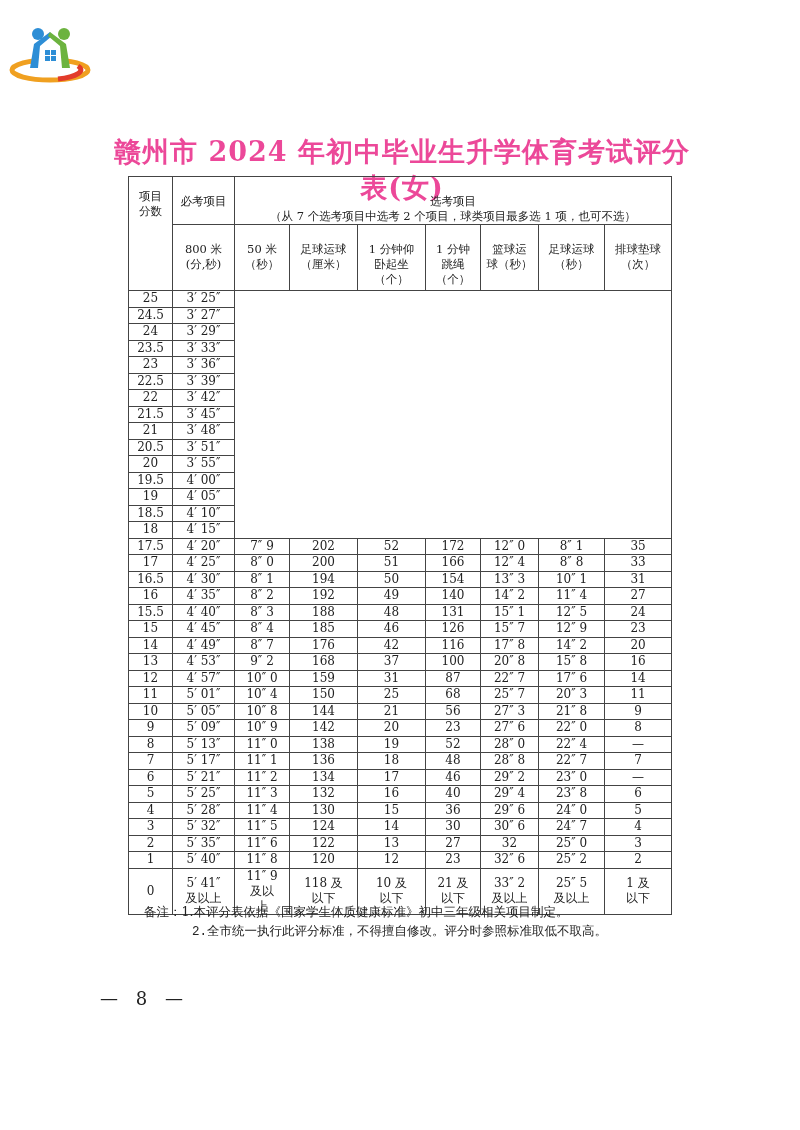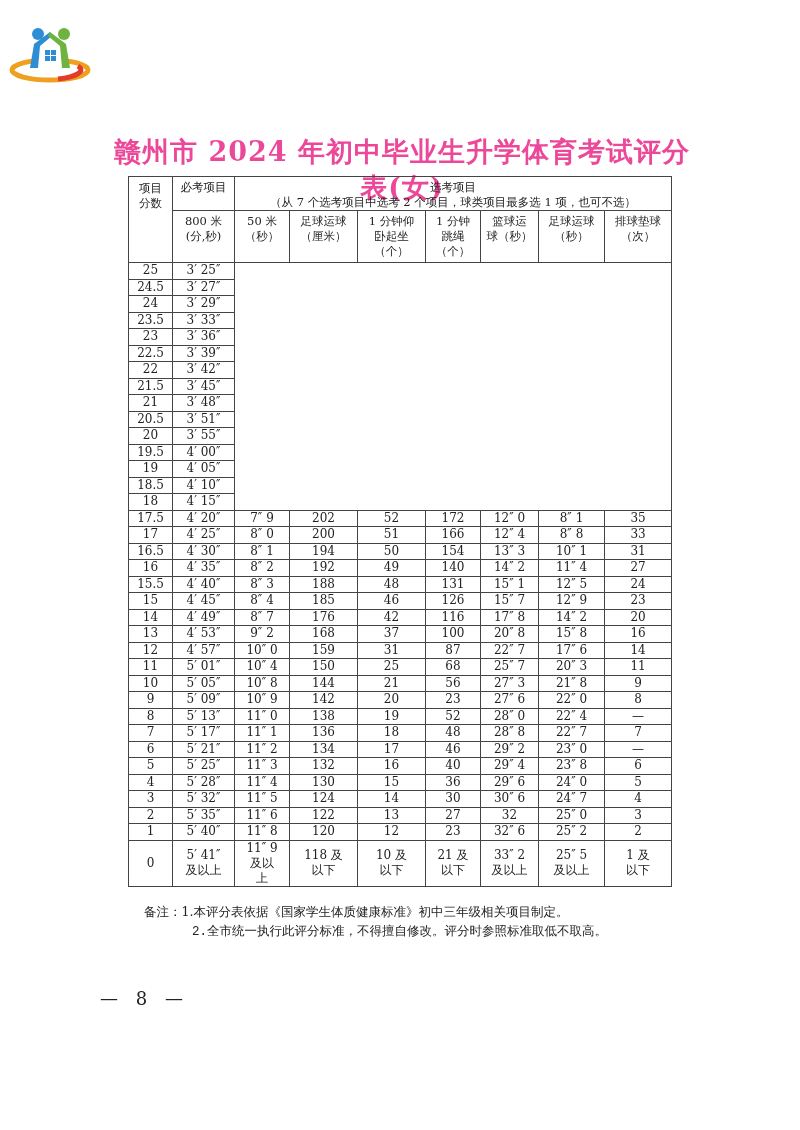--- a/index.html
+++ b/index.html
@@ -5,21 +5,21 @@
   html, body { margin: 0; padding: 0; background: #ffffff; }
   body { width: 800px; height: 1130px; position: relative; overflow: hidden;
          font-family: "DejaVu Serif", "Liberation Serif", serif; color: #222; }
   .logo { position: absolute; left: 8px; top: 18px; width: 84px; height: 66px; }
   .title { position: absolute; left: 112px; top: 134px; width: 580px; text-align: center;
            font-size: 27px; font-weight: bold; letter-spacing: 1px; color: #ec4899; }
   table.score { position: absolute; left: 128px; top: 176px; width: 543px;
                 border-collapse: collapse; table-layout: fixed; font-size: 12px; }
   table.score td, table.score th { border: 1px solid #444; text-align: center;
                 padding: 0; font-weight: normal; line-height: 15px; }
-  table.score th { font-size: 11.5px; vertical-align: top; padding-top: 3px; }
+  table.score th { font-size: 11.5px; vertical-align: top; padding-top: 17px; }
   table.score td { height: 15.5px; }
   .zero td { height: 44px; line-height: 14px; }
   .notes { position: absolute; left: 112px; top: 902px; font-size: 12.5px; line-height: 20px; margin-left: 32px; }
   .notes .n2 { padding-left: 48px; font-family: Liberation Mono, monospace; }
   .pagenum { position: absolute; left: 100px; top: 988px; font-size: 18px; letter-spacing: 6px; }
 </style>
 </head>
 <body>
 
 <div class="logo">
@@ -47,21 +47,21 @@
       <col style="width:55px">
       <col style="width:68px">
     <col style="width:68px">
       <col style="width:55px">
       <col style="width:58px">
       <col style="width:66px">
       <col style="width:67px">
   </colgroup>
   <thead>
     <tr>
-      <th rowspan="2" style="white-space:pre-line;padding-top:4px">项目
+      <th rowspan="2" style="white-space:pre-line;padding-top:12px">项目
 分数</th>
       <th>必考项目</th>
       <th colspan="7">
         <div>选考项目</div>
         <div>（从 7 个选考项目中选考 2 个项目，球类项目最多选 1 项，也可不选）</div>
       </th>
     </tr>
     <tr id="col-header-row">
         <th style="white-space: pre-line; height: 48px;">800 米
 (分,秒)</th>

